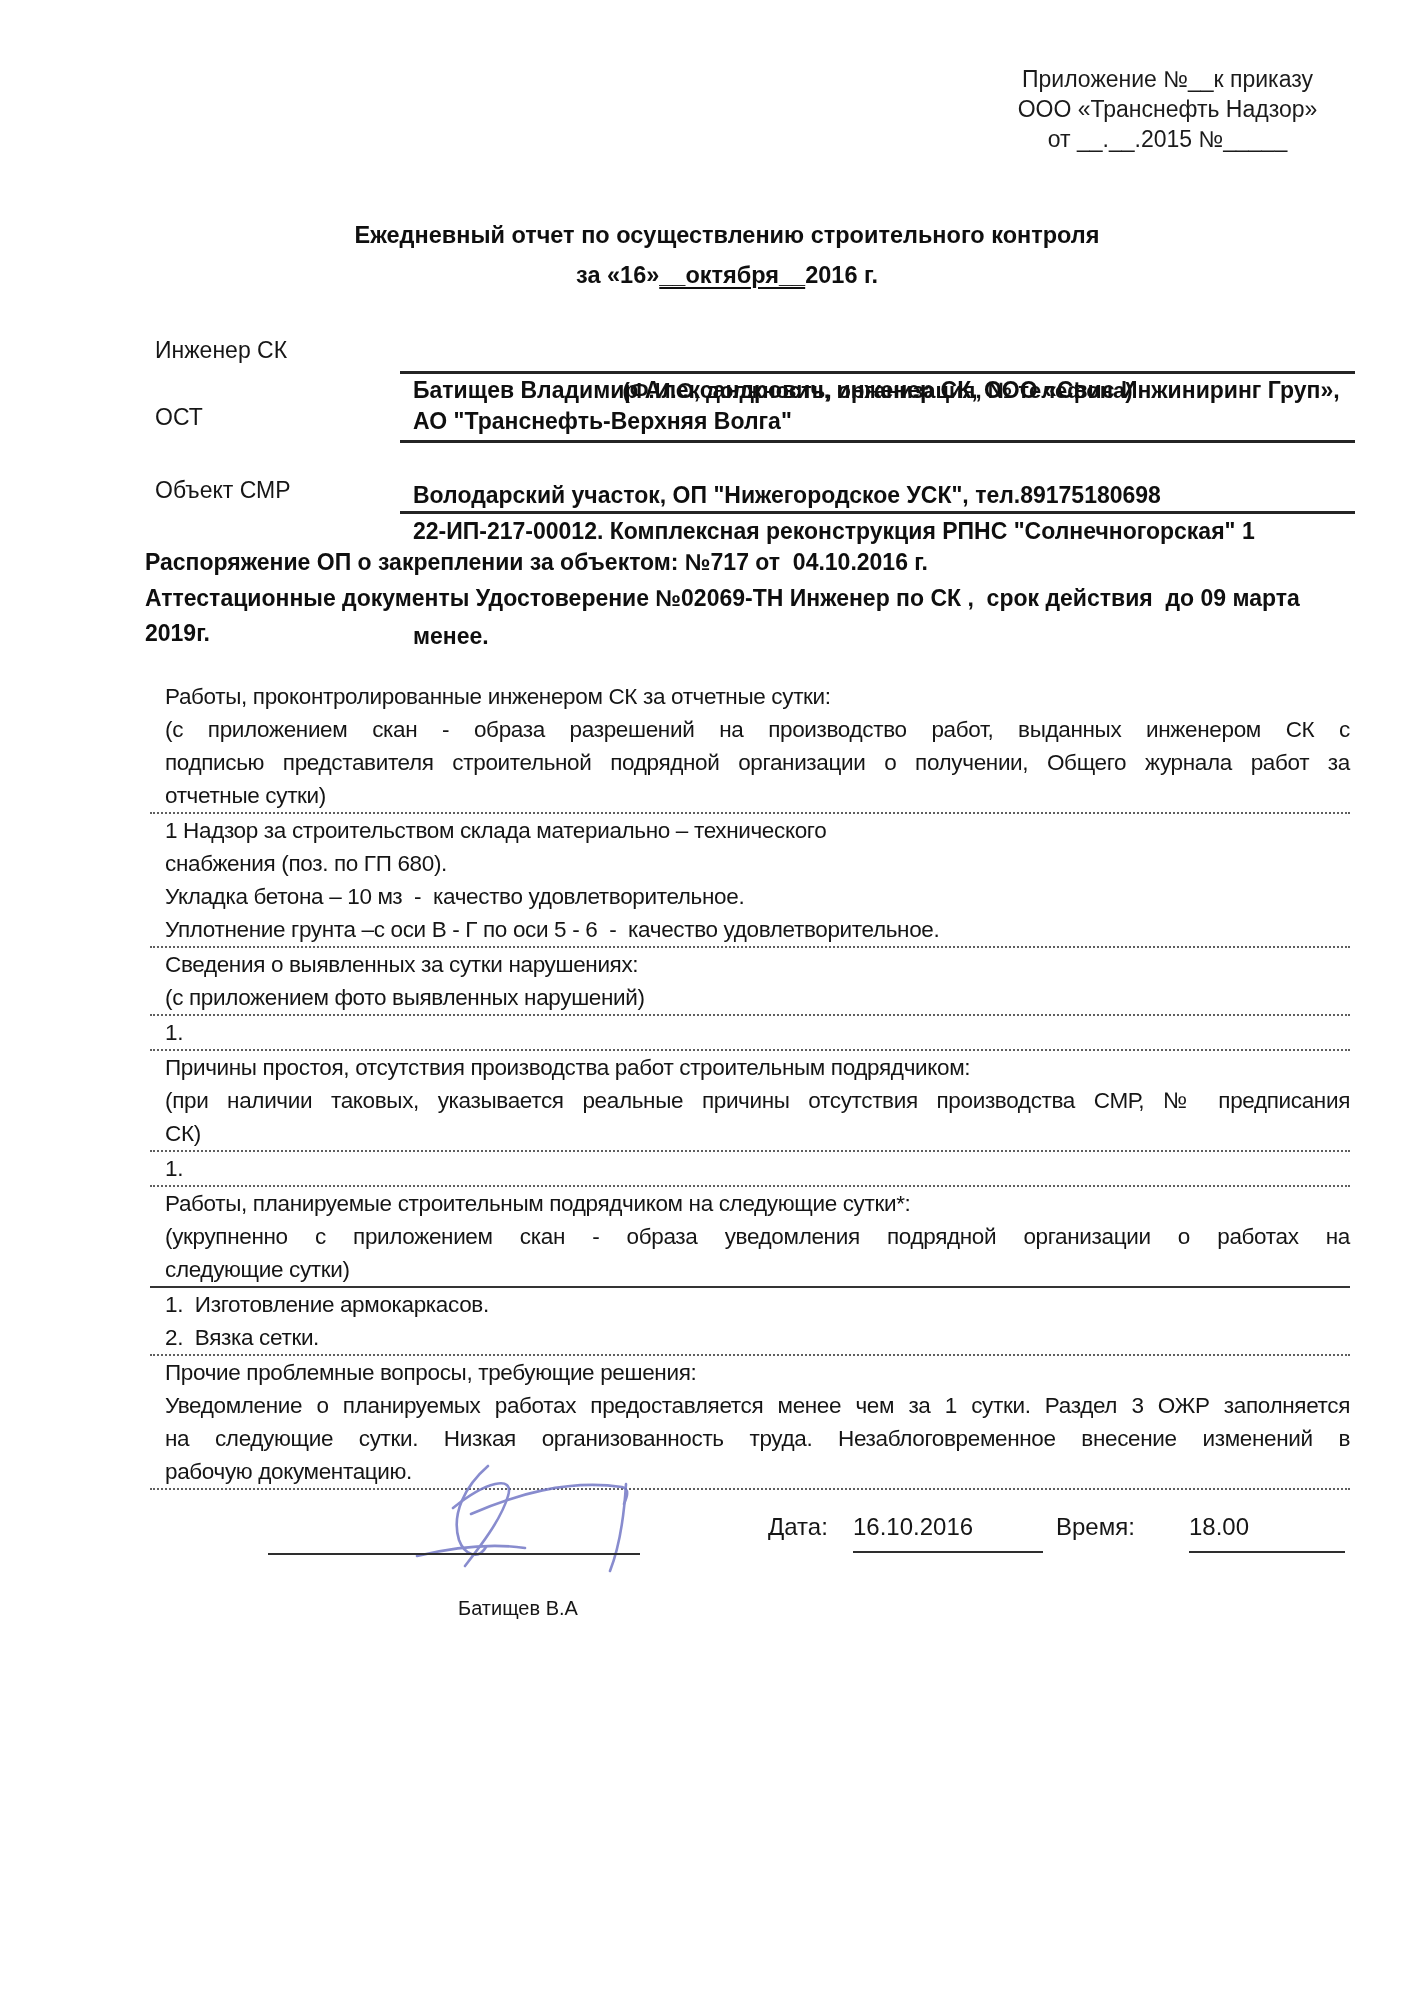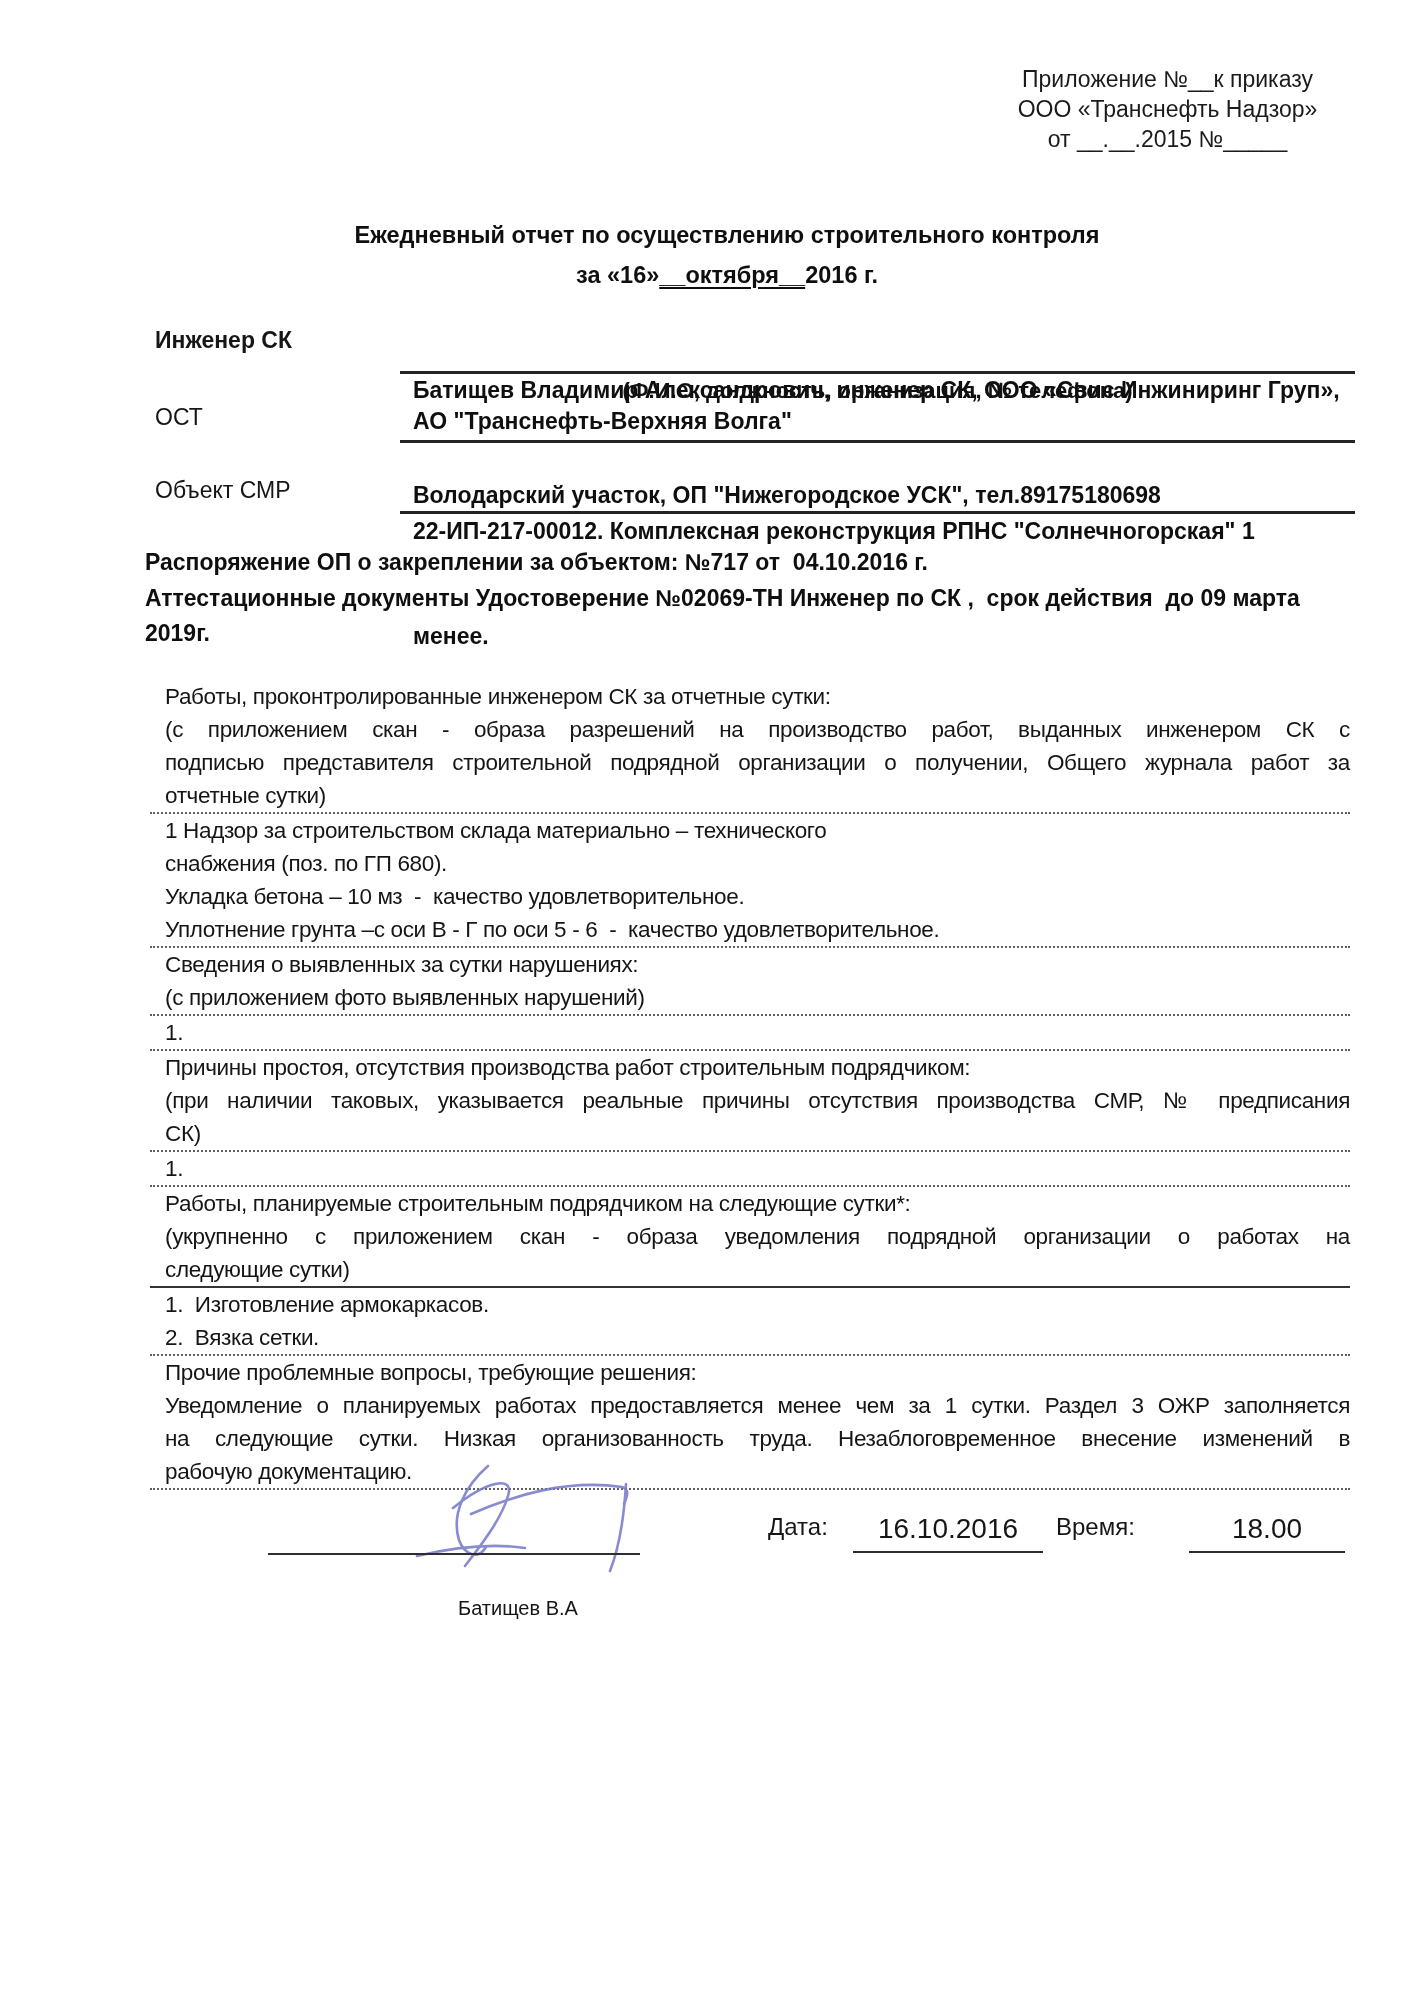--- a/index.html
+++ b/index.html
@@ -30,21 +30,21 @@
   .body-sections{position:absolute; left:150px; top:680px; width:1200px;}
   .bl{font-size:22.5px; line-height:33px; letter-spacing:-0.35px; padding-left:15px;
       color:#151515; white-space:pre-wrap;}
   .j{text-align:justify; text-align-last:justify;}
   .sep{border-top:2px dotted #5f5f5f; height:0; margin:0;}
   .sep.solid{border-top:2px solid #343434;}
   
   .sigline{position:absolute; height:2px; background:#2e2e2e;}
   .sig-svg{position:absolute; left:395px; top:1452px;}
   .dlabel{position:absolute; font-size:24px; color:#161616; white-space:pre;}
-  .dval{position:absolute; font-size:28px; color:#161616; text-align:center; white-space:pre;}
+  .dval{position:absolute; font-size:24px; color:#161616; white-space:pre;}
   .signer{position:absolute; left:458px; top:1597px; font-size:20px; color:#161616; white-space:pre;}
   
   .footnote{position:absolute; left:103px; top:1662px; width:1250px;}
   .footnote .bl{font-size:23px; line-height:36.5px; padding-left:0; letter-spacing:-0.2px;}
 </style>
 </head>
 <body>
 
 <div class="page">
 
@@ -52,21 +52,21 @@
     <div class="pre">Приложение №__к приказу</div>
     <div class="pre">ООО «Транснефть Надзор»</div>
     <div class="pre">от __.__.2015 №_____</div>
   </div>
 
   <div class="title">
     <div class="t1">Ежедневный отчет по осуществлению строительного контроля</div>
     <div class="t2"><span>за «16»</span><span class="u">__октября__</span><span>2016 г.</span></div>
   </div>
 
-  <div class="flabel" style="top:327px; left:155px;font-weight:bold;">Инженер СК</div>
+  <div class="flabel" style="top:337px; left:155px;">Инженер СК</div>
   <div class="fval" style="top:303px; left:413px;">
     <div>Батищев Владимир Александрович, инженер СК, ООО «Свис Инжиниринг Груп»,</div>
     <div>Володарский участок, ОП "Нижегородское УСК", тел.89175180698</div>
   </div>
   <div class="fline" style="top:371px;"></div>
   <div class="fcap" style="top:377px;">(Ф.И.О, должность, организация, № телефона)</div>
 
   <div class="flabel" style="top:404px; left:155px;">ОСТ</div>
   <div class="fval" style="top:404px; left:413px;">АО "Транснефть-Верхняя Волга"</div>
   <div class="fline" style="top:440px;"></div>

